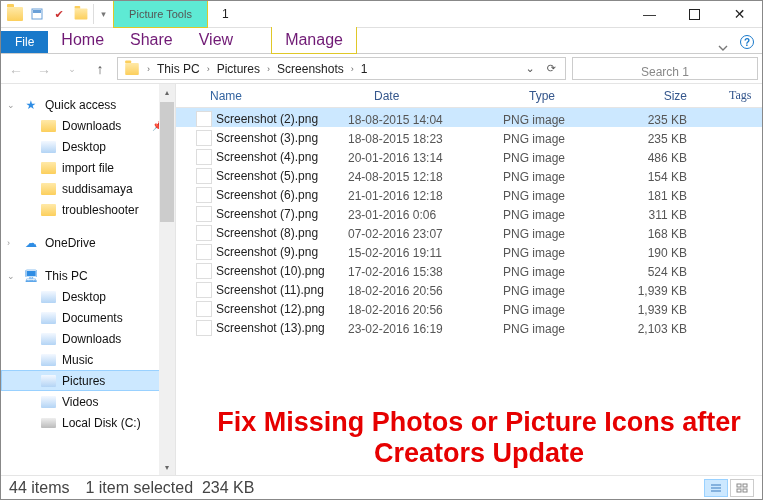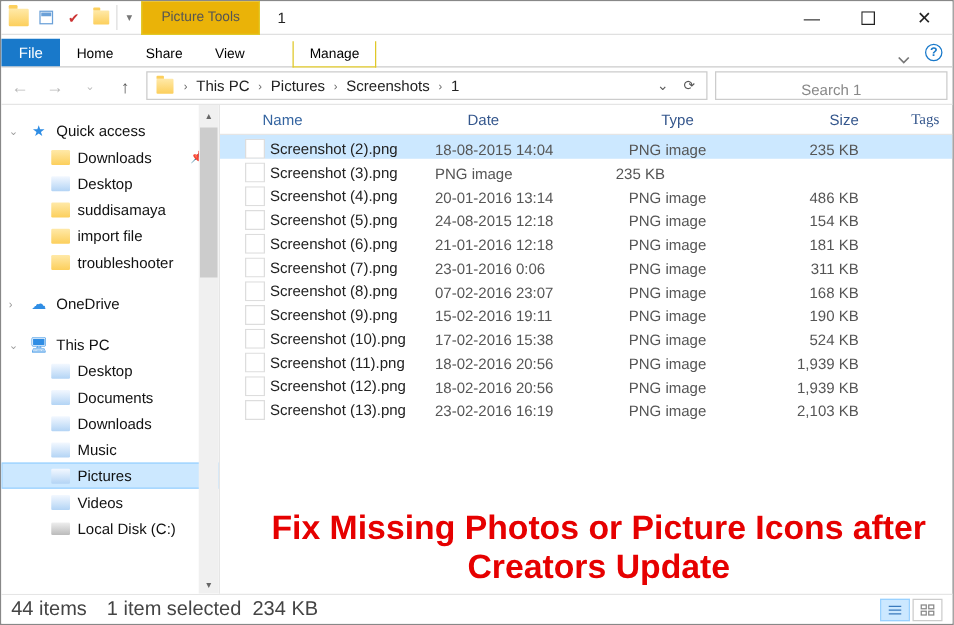--- a/index.html
+++ b/index.html
@@ -4,31 +4,31 @@
 <style>
   * { box-sizing: border-box; font-family: "Segoe UI", Tahoma, sans-serif; }
   body { margin: 0; background: #fff; width: 763px; height: 500px; overflow: hidden; border: 1px solid #888; font-size: 12px; }
 
   
   .titlebar { height: 27px; display: flex; align-items: stretch; background: #fff; border-bottom: 1px solid #e0e0e0; }
   .qabar { display: flex; align-items: center; padding-left: 4px; gap: 2px; }
   .qicon { width: 20px; height: 20px; display: flex; align-items: center; justify-content: center; font-size: 11px; color: #555; }
   .folder-ico { width: 16px; height: 14px; background: linear-gradient(#ffe9a8,#fccf5c); border-radius: 1px; position: relative; }
   .folder-ico::before { content:""; position:absolute; top:-3px; left:0; width:7px; height:3px; background:#fccf5c; border-radius:1px 1px 0 0; }
-  .tab-context { display:flex; flex-direction:column; align-items:center; justify-content:center; min-width:95px; background:#eab308; border:1px solid #e0c828; font-size:11px; color:#555; margin-top:-1px; margin-bottom:-1px; }
+  .tab-context { display:flex; flex-direction:column; align-items:center; justify-content:center; min-width:95px; background:#5eead4; border:1px solid #e0c828; font-size:11px; color:#555; margin-top:-1px; margin-bottom:-1px; }
   .tab-context .line { line-height: 12px; }
   .title-text { flex:1; padding-left: 14px; display:flex; align-items:center; font-size:12px; color:#222; }
   .wincontrols { display:flex; }
   .wc { width:45px; display:flex; align-items:center; justify-content:center; color:#222; font-size:13px; }
   .wc.close { font-size:14px; }
 
   
   .ribbon { height: 26px; display:flex; align-items:flex-end; background:#fff; border-bottom:1px solid #ccc; position:relative; }
   .ribbon .file { background:#1979ca; color:#fff; padding:4px 14px; font-size:12px; margin-left:0; }
-  .ribbon .tab { padding:4px 13px; font-size:11px; color:#000000; }
+  .ribbon .tab { padding:4px 13px; font-size:16px; color:#701a75; }
   .ribbon .tab.context { border:1px solid #e0c828; border-top:none; margin-bottom:-1px; background:#fff; }
   .ribbon .chev { margin-left:auto; width:26px; display:flex; align-items:center; justify-content:center; color:#777; }
   .ribbon .help { width:26px; display:flex; align-items:center; justify-content:center; color:#1979ca; font-weight:bold; border:1px solid #1979ca; border-radius:50%; width:14px; height:14px; font-size:10px; margin:0 8px 4px 4px; }
 
   
   .addrrow { height: 30px; display:flex; align-items:center; gap:6px; padding:2px 4px; background:#fff; border-bottom:1px solid #e5e5e5; }
   .navbtn { width:22px; height:22px; display:flex; align-items:center; justify-content:center; color:#bbb; font-size:14px; }
   .navbtn.enabled { color:#555; }
   .breadcrumb { flex:1; height:23px; border:1px solid #ccc; display:flex; align-items:center; padding:0 2px; gap:0; font-size:12px; }
   .breadcrumb .bc { padding:0 4px; color:#222; display:flex; align-items:center; gap:4px; }
@@ -191,25 +191,25 @@
           <span class="ic fold"></span>
           <span>Downloads</span>
           <span class="pin">📌</span>
         </div>
       <div class="sitem sub">
           <span class="ic fold blue"></span>
           <span>Desktop</span>
         </div>
       <div class="sitem sub">
           <span class="ic fold"></span>
+          <span>import file</span>
+        </div>
+      <div class="sitem sub">
+          <span class="ic fold"></span>
           <span>suddisamaya</span>
-        </div>
-      <div class="sitem sub">
-          <span class="ic fold"></span>
-          <span>import file</span>
         </div>
       <div class="sitem sub">
           <span class="ic fold"></span>
           <span>troubleshooter</span>
         </div>
       <div class="spacer"></div>
       <div class="sitem">
           <span class="exp">›</span>
           <span class="ic onedrive">☁</span>
           <span>OneDrive</span>
@@ -273,20 +273,21 @@
           </div>
           <div class="c c-date">18-08-2015 14:04</div>
           <div class="c c-type">PNG image</div>
           <div class="c c-size">235 KB</div>
         </div>
         <div class="row">
           <div class="c c-name">
             <span class="blank-icon"></span>
             <span>Screenshot (3).png</span>
           </div>
+          <div class="c c-date">18-08-2015 18:23</div>
           <div class="c c-type">PNG image</div>
           <div class="c c-size">235 KB</div>
         </div>
         <div class="row">
           <div class="c c-name">
             <span class="blank-icon"></span>
             <span>Screenshot (4).png</span>
           </div>
           <div class="c c-date">20-01-2016 13:14</div>
           <div class="c c-type">PNG image</div>

